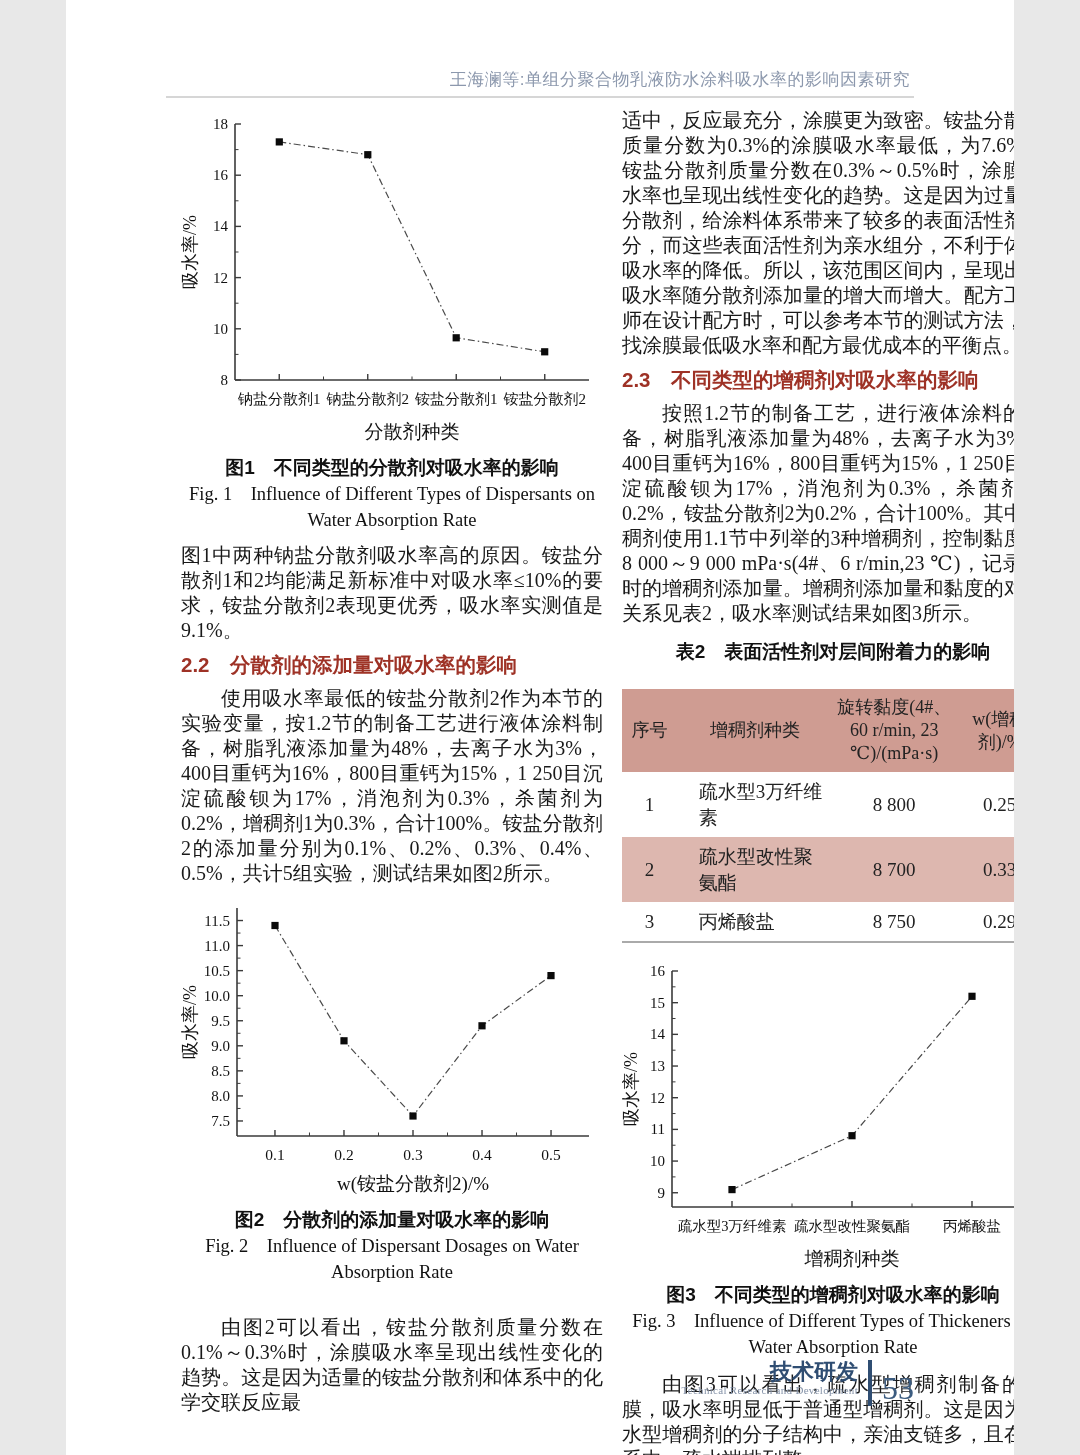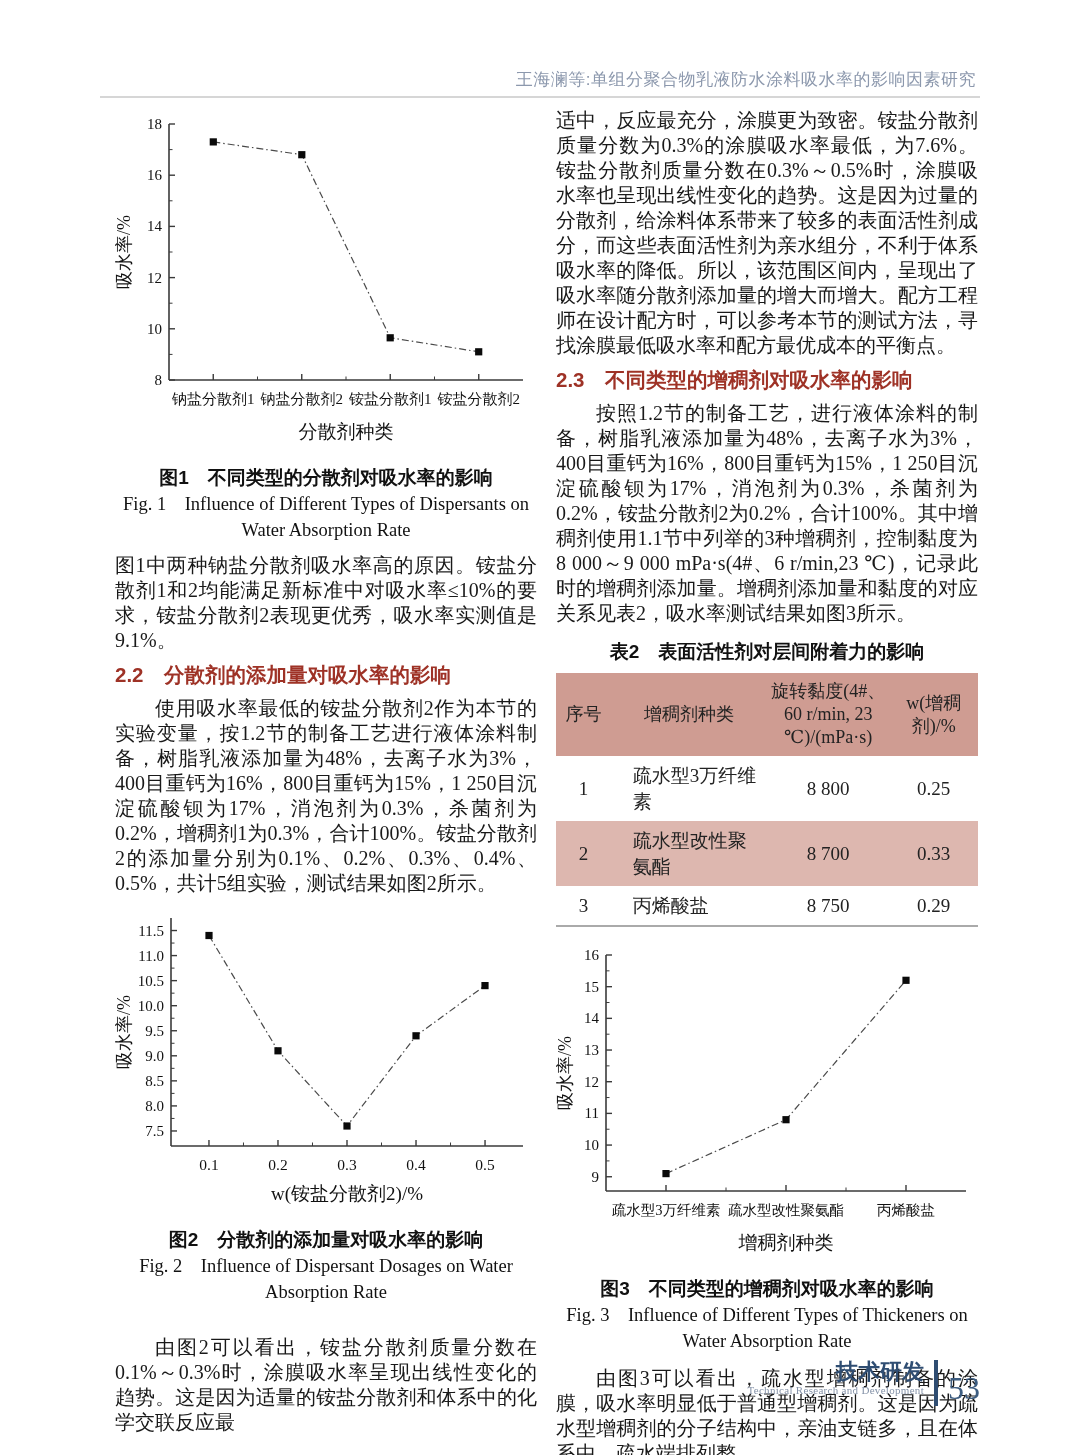--- a/index.html
+++ b/index.html
@@ -1,34 +1,34 @@
 <!DOCTYPE html>
 <html style="--heading-red: #9e3226; --head-blue: #8c98ad; --tbl-head: #cf9c92; --tbl-row: #ddb7af; --navy: #2f4d72;"><head>
 <meta charset="utf-8">
 <style>
   html,body{margin:0;padding:0;background:#e8e8e8;}
-  .page{position:relative;width:1080px;height:1455px;background:#ffffff;margin:0 auto;
+  .page{position:relative;width:948px;height:1455px;background:#ffffff;margin:0 auto;
         font-family:"Liberation Serif","DejaVu Serif",serif;color:#1c1c1c;overflow:hidden;}
   .running-head{position:absolute;top:68px;left:100px;right:104px;text-align:right;
         font-family:"Liberation Sans","DejaVu Sans",sans-serif;
         font-size:17px;color:var(--head-blue,#8c98ad);letter-spacing:.5px;}
   .head-rule{position:absolute;top:96px;left:100px;right:100px;border-top:2px solid #d6d6d6;}
   .col{position:absolute;width:422px;}
   .col-left{left:115px;top:112px;}
   .col-right{left:556px;top:108px;}
   p.body{margin:0;font-size:20px;line-height:25px;text-align:justify;color:#191919;}
   p.indent{text-indent:2em;}
   h3.sec{margin:7px 0 7px 0;font-family:"Liberation Sans","DejaVu Sans",sans-serif;
         font-size:20.5px;font-weight:bold;color:var(--heading-red,#9e3226);line-height:29px;}
-  .caption{text-align:center;margin:18px 0 10px 0;}
+  .caption{text-align:center;margin:8px 0 10px 0;}
   .cap-zh{font-family:"Liberation Sans","DejaVu Sans",sans-serif;font-weight:bold;
         font-size:19px;line-height:27px;color:#111;}
   .cap-en{font-weight:normal;font-size:18.5px;line-height:26px;color:#111;}
   .chart{line-height:0;}
-  .tbl-caption{text-align:center;margin:12px 0 8px 0;}
+  .tbl-caption{text-align:center;margin:12px 0 24px 0;}
   table.t2{width:100%;border-collapse:collapse;border-bottom:2px solid #aaa;
         font-size:19px;color:#222;}
   table.t2 th{background:var(--tbl-head,#cf9c92);font-weight:normal;font-size:18px;
         line-height:23px;padding:7px 2px;vertical-align:middle;}
   table.t2 td{padding:6.5px 2px;text-align:center;}
   table.t2 tr.shaded td{background:var(--tbl-row,#ddb7af);}
   table.t2 td:nth-child(2){text-align:left;padding-left:22px;}
   table.t2 th:nth-child(1){width:13%;} table.t2 th:nth-child(2){width:37%;}
   table.t2 th:nth-child(3){width:29%;} table.t2 th:nth-child(4){width:21%;}
   .footer{position:absolute;right:100px;top:1360px;display:flex;gap:10px;}

